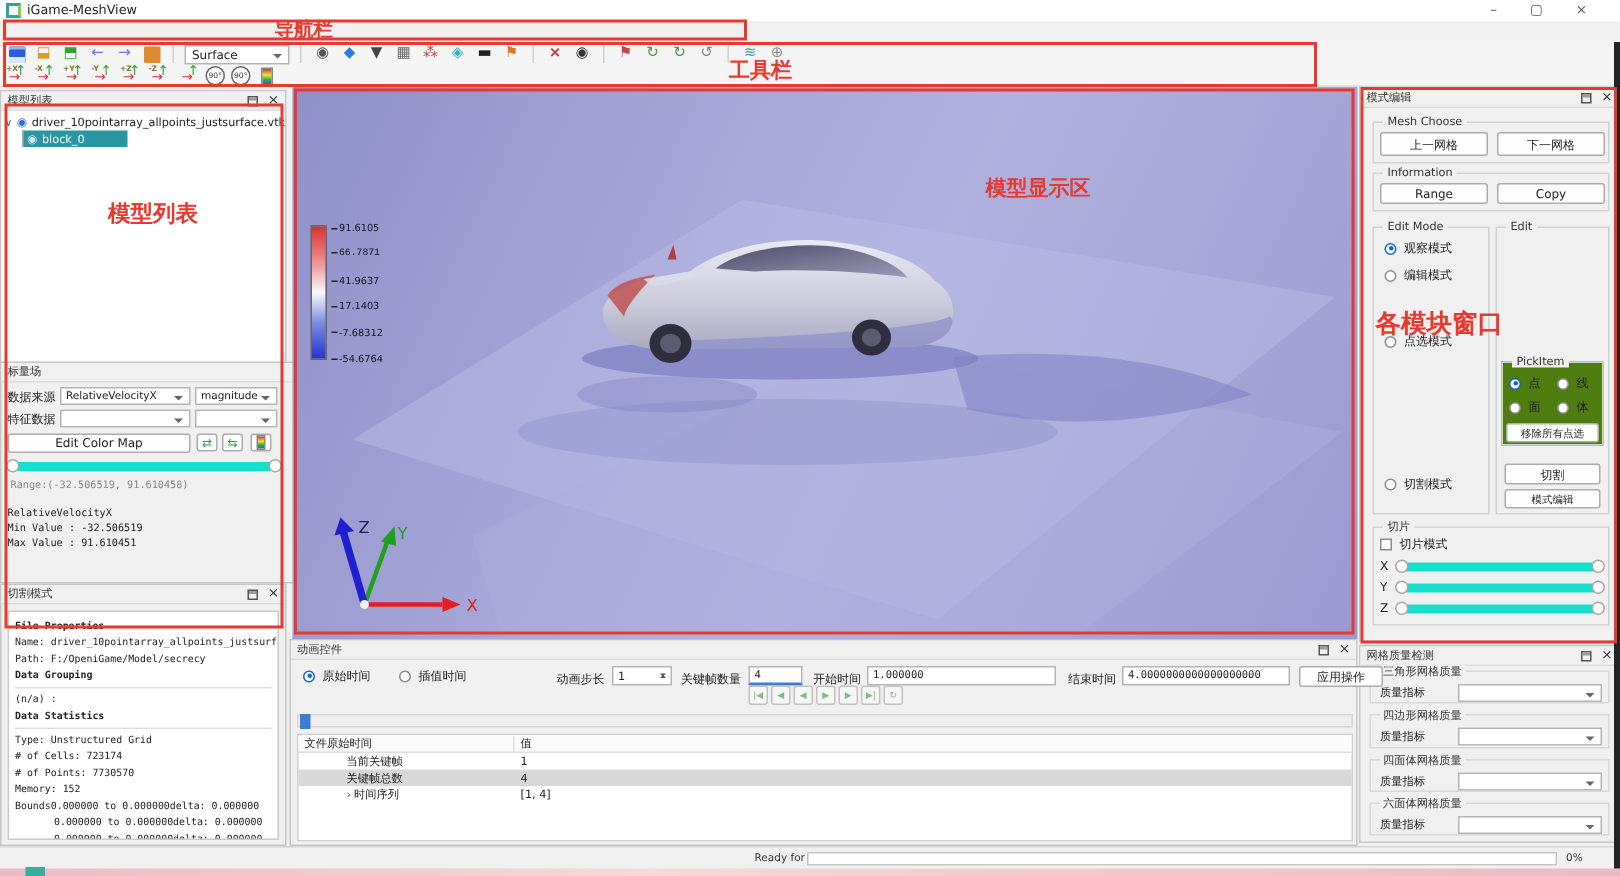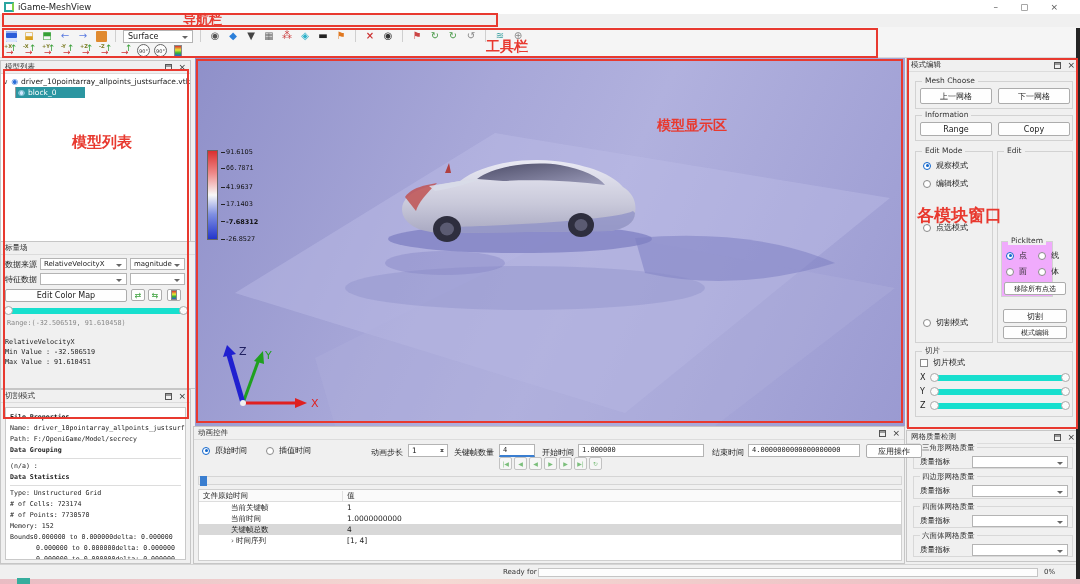--- a/index.html
+++ b/index.html
@@ -340,22 +340,22 @@
       </g>
     </svg>
     
     <div class="legend">
       <div class="legbar"></div>
       <div>
           <div class="leglab" style="top: 0px;">91.6105</div>
           <div class="leglab" style="top: 17.4px; font-family: Liberation Mono, monospace;">66.7871</div>
           <div class="leglab" style="top: 34.8px;">41.9637</div>
           <div class="leglab" style="top: 52.2px;">17.1403</div>
-          <div class="leglab" style="top: 69.6px; font-weight: bold;">-7.68312</div>
-          <div class="leglab" style="top: 87px;">-26.8527</div>
+          <div class="leglab" style="top: 69.6px;">-7.68312</div>
+          <div class="leglab" style="top: 87px;">-54.6764</div>
         </div>
     </div>
   </div>
 
   <div class="dock dock-mode">
     <div class="dtitle">
       <span>模式编辑</span>
       <span class="sp"></span>
       <span class="dfloat"></span>
       <span class="dclose">×</span>
@@ -385,21 +385,21 @@
         <span>编辑模式</span>
       </div>
     <div class="rrow" style="left:16px;top:163px">
         <span class="radio"></span>
         <span>点选模式</span>
       </div>
     <div class="rrow" style="left:16px;top:258px">
         <span class="radio"></span>
         <span>切割模式</span>
       </div>
-    <div class="gbox" style="left:94px;top:182px;width:52px;height:56px;background:#f0abfc">
+    <div class="gbox" style="left:94px;top:182px;width:68px;height:56px;background:#4d7c0f">
       <span class="gleg">PickItem</span>
       <div class="rrow" style="left:4px;top:8px">
           <span class="radio sel"></span>
           <span>点</span>
         </div>
       <div class="rrow" style="left:36px;top:8px">
           <span class="radio"></span>
           <span>线</span>
         </div>
       <div class="rrow" style="left:4px;top:24px">
@@ -525,24 +525,20 @@
     <div class="atable">
       <div class="thead">
         <span>文件原始时间</span>
         <span>值</span>
       </div>
       <div>
           <div class="trowi">
             <span class="tk">当前关键帧</span>
             <span class="tv">1</span>
           </div>
-          <div class="trowi">
-            <span class="tk">当前时间</span>
-            <span class="tv">1.0000000000</span>
-          </div>
           <div class="trowi hl">
             <span class="tk">关键帧总数</span>
             <span class="tv">4</span>
           </div>
           <div class="trowi">
             <span class="tk"><span class="exp">›</span>时间序列</span>
             <span class="tv">[1, 4]</span>
           </div>
         </div>
     </div>

